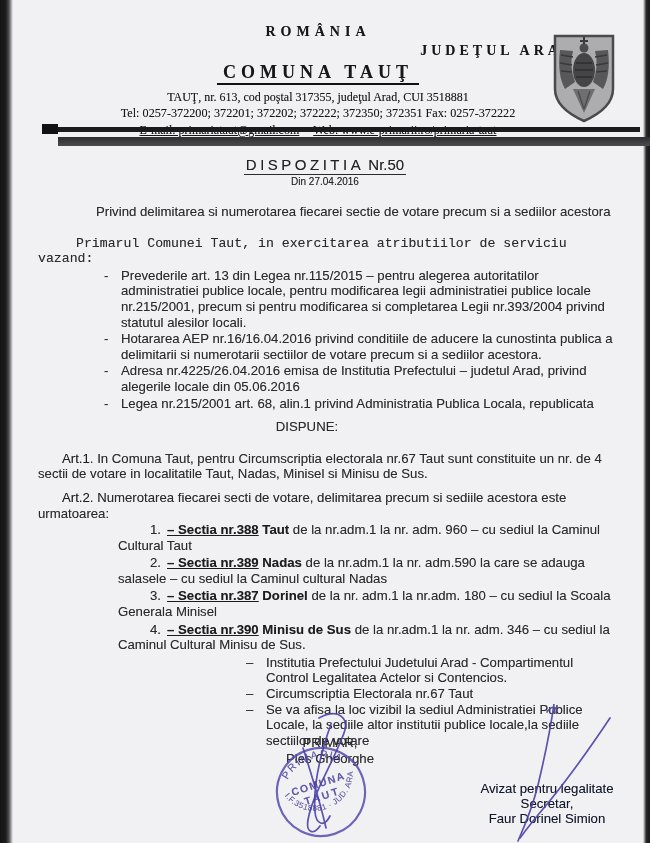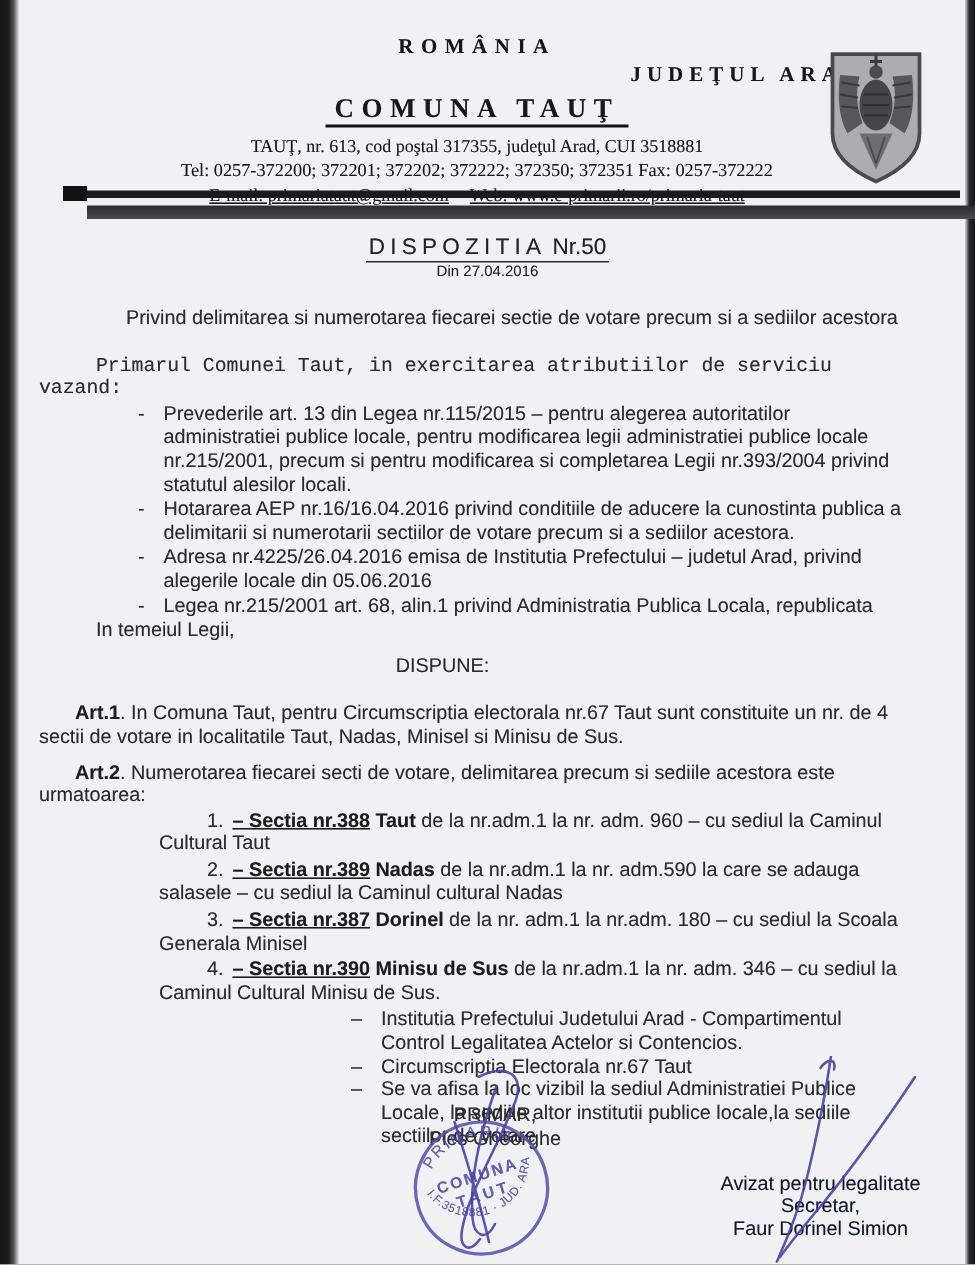--- a/index.html
+++ b/index.html
@@ -36,32 +36,32 @@
          background:linear-gradient(#2d2d2f,#4b4b4e);}
 
   
   .title-block{position:absolute;top:156px;left:0;right:0;text-align:center;color:#222;}
   .title-line{font-size:15px;}
   .title-line .wrap{border-bottom:1.6px solid #2a2a2a;padding:0 2px 1px;}
   .title-main{letter-spacing:3.5px;}
   .title-date{font-size:10px;margin-top:3px;}
 
   
-  .content{position:absolute;top:204px;left:26px;width:578px;
+  .content{position:absolute;top:204px;left:38px;width:578px;
            font-size:13.2px;line-height:15.6px;}
   .p-subject{text-indent:58px;margin:0 0 16px 0;}
   .p-preamble{text-indent:38px;margin:0;font-family:Liberation Mono, monospace;}
   .vz-list{margin:1px 0 0 66px;}
   .vz-item{display:flex;margin:0 0 1px 0;}
   .vz-dash{width:17px;flex:0 0 17px;}
   .vz-text{flex:1;}
   .p-temeiul{padding-left:38px;margin:1px 0 0 0;}
   .p-dispune{text-align:center;margin:8px 40px 16px 0;}
   .p-art{text-indent:24px;margin:0;}
-  .p-art b{font-weight:bold;color:#1d1d1d;}
+  .p-art b{font-weight:normal;color:#1d1d1d;}
   .p-art1{margin-bottom:8px;}
   .sec-list{margin:1px 0 1px 80px;}
   .sec-item{text-indent:32px;margin-bottom:2px;}
   .sec-num{margin-right:6px;}
   .sec-head{font-weight:bold;text-decoration:underline;color:#1c1c1c;}
   .sec-loc{font-weight:bold;color:#1c1c1c;}
   .rc-list{margin:1px 0 0 208px;}
   .rc-item{display:flex;margin:0;}
   .rc-dash{width:20px;flex:0 0 20px;}
   .rc-text{flex:1;}
@@ -136,21 +136,20 @@
       <div class="vz-item">
         <span class="vz-dash">-</span>
         <span class="vz-text">Adresa nr.4225/26.04.2016 emisa de Institutia Prefectului – judetul Arad, privind alegerile locale din 05.06.2016</span>
       </div>
       <div class="vz-item">
         <span class="vz-dash">-</span>
         <span class="vz-text">Legea nr.215/2001 art. 68, alin.1  privind Administratia Publica Locala, republicata</span>
       </div>
     </div>
 
-    <p class="p-temeiul">In temeiul Legii,</p>
 
     <p class="p-dispune">DISPUNE:</p>
 
     <p class="p-art p-art1"><b>Art.1</b><span>.  In Comuna Taut, pentru Circumscriptia electorala  nr.67 Taut sunt constituite un nr. de 4 sectii de votare in localitatile Taut, Nadas, Minisel si Minisu de Sus.</span></p>
 
     <p class="p-art"><b>Art.2</b><span>. Numerotarea fiecarei secti de votare, delimitarea precum si sediile acestora este urmatoarea:</span></p>
 
     <div class="sec-list">
       <div class="sec-item">
         <span class="sec-num">1.</span><span class="sec-head"><span>– </span><span>Sectia nr.388</span></span><span class="sec-loc"> Taut</span><span>  de la nr.adm.1 la nr. adm. 960 – cu sediul  la Caminul Cultural Taut</span>

